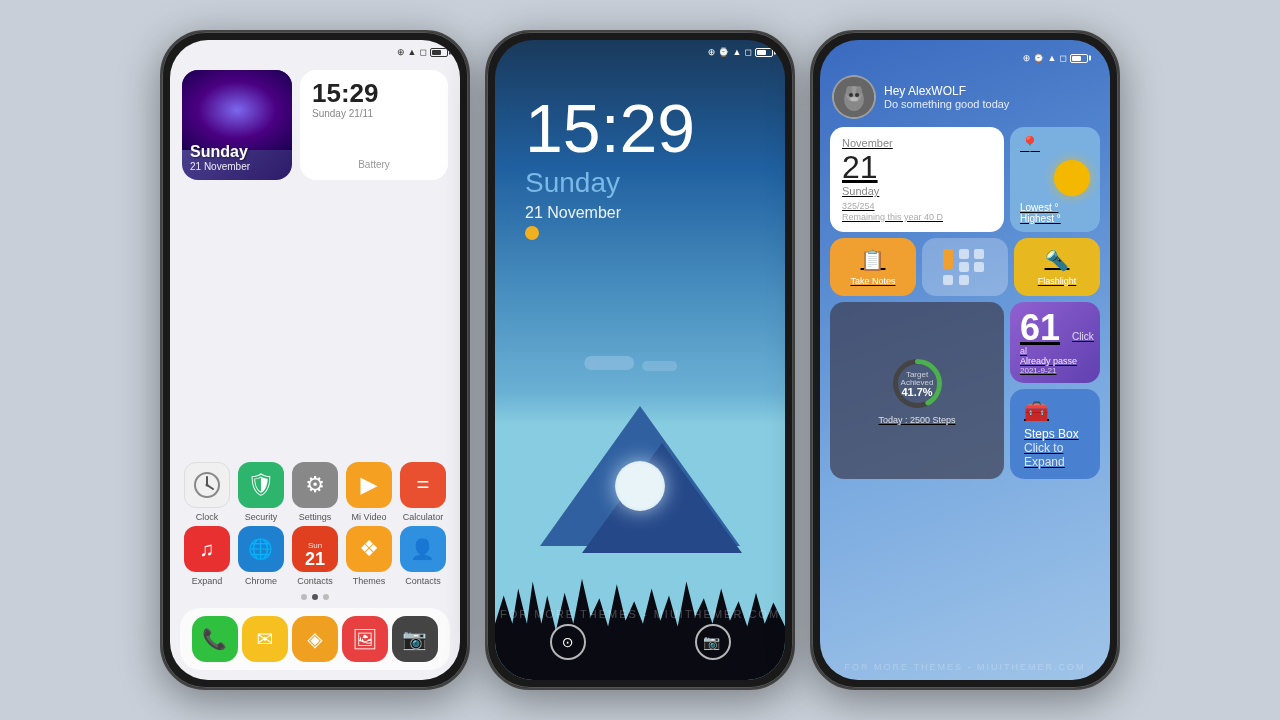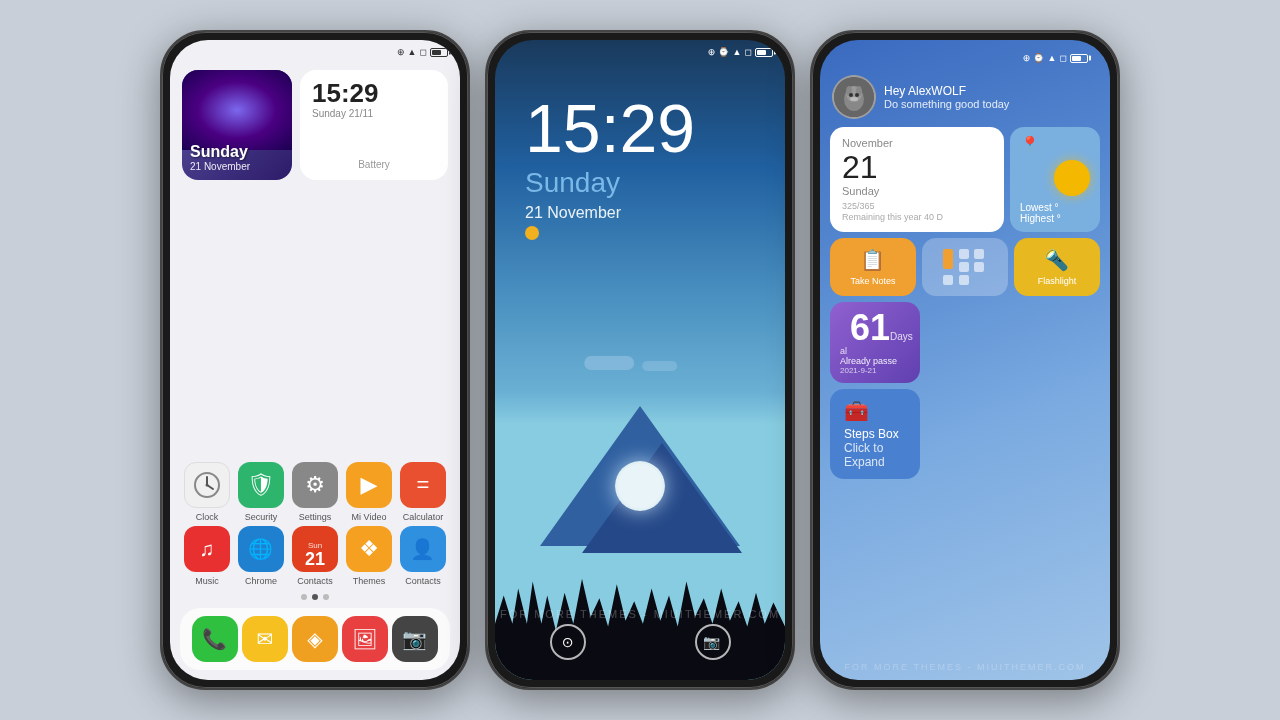--- a/index.html
+++ b/index.html
@@ -425,20 +425,21 @@
     .user-subtitle {
       font-size: 11px;
       color: rgba(255,255,255,0.85);
     }
 
     .widgets-grid {
       display: flex;
       flex-direction: column;
       gap: 6px;
       flex: 1;
+      text-decoration: underline;
     }
 
     .widgets-row {
       display: flex;
       gap: 6px;
     }
 
     
     .calendar-widget {
       background: white;
@@ -752,21 +753,21 @@
               </div>
               <span class="app-name">Calculator</span>
             </div>
           </div>
 
           <div class="app-row">
             <div class="app-item">
               <div class="app-icon" style="background:#e83030;">
                 <span style="font-size:20px;">♫</span>
               </div>
-              <span class="app-name">Music</span>
+              <span class="app-name">Expand</span>
             </div>
             <div class="app-item">
               <div class="app-icon" style="background:#2080d0;">
                 <span style="font-size:20px;">🌐</span>
               </div>
               <span class="app-name">Chrome</span>
             </div>
             <div class="app-item">
               <div class="app-icon" style="background:#e04020;display:flex;flex-direction:column;align-items:center;justify-content:flex-end;padding-bottom:4px;">
                 <span style="font-size:8px;color:rgba(255,255,255,0.8);line-height:1;margin-top:28px;">Sun</span>
@@ -895,21 +896,21 @@
           </div>
         </div>
 
         <div class="widgets-grid">
 
           <div class="widgets-row">
             <div class="calendar-widget">
               <div class="cal-month">November</div>
               <div class="cal-day-num">21</div>
               <div class="cal-dayname">Sunday</div>
-              <div class="cal-progress">325/365</div>
+              <div class="cal-progress">325/254</div>
               <div class="cal-remaining">Remaining this year 40 D</div>
             </div>
             <div class="weather-widget">
               <div style="font-size:16px;color:white;">📍</div>
               <div class="weather-sun"></div>
               <div class="weather-temps">
                 <span>Lowest °</span>
                 <span>Highest °</span>
               </div>
             </div>
@@ -935,27 +936,40 @@
             </div>
 
             <div class="widget-app flashlight">
               <div class="widget-app-icon">🔦</div>
               <div class="widget-app-name">Flashlight</div>
             </div>
           </div>
 
           <div class="widgets-row">
 
+            <div class="steps-widget">
+              <div class="steps-circle">
+                <svg viewBox="0 0 55 55">
+                  <circle cx="27.5" cy="27.5" r="22" fill="none" stroke="#444" stroke-width="5"></circle>
+                  <circle cx="27.5" cy="27.5" r="22" fill="none" stroke="#4CAF50" stroke-width="5" stroke-dasharray="138" stroke-dashoffset="80" stroke-linecap="round"></circle>
+                </svg>
+                <div class="steps-inner">
+                  <div class="steps-target">Target Achieved</div>
+                  <div class="steps-pct">41.7%</div>
+                </div>
+              </div>
+              <div class="steps-count">Today : 2500 Steps</div>
+            </div>
 
             <div style="display:flex;flex-direction:column;gap:6px;width:90px;">
 
               <div class="days-widget">
-                <div style="display:flex;align-items:baseline;gap:0;margin-left:10px;">
+                <div style="display:flex;align-items:baseline;gap:12px;">
                   <span class="days-num">61</span>
-                  <span class="days-label">Days</span>
+                  <span class="days-label">Click</span>
                 </div>
                 <div style="font-size:9px;color:rgba(255,255,255,0.8);">al</div>
                 <div class="days-passe">Already passe</div>
                 <div class="days-date-small">2021-9-21</div>
               </div>
 
               <div class="toolbox-widget">
                 <div class="toolbox-icon">🧰</div>
                 <div class="toolbox-title">Steps Box</div>
                 <div class="toolbox-expand">Click to Expand</div>

